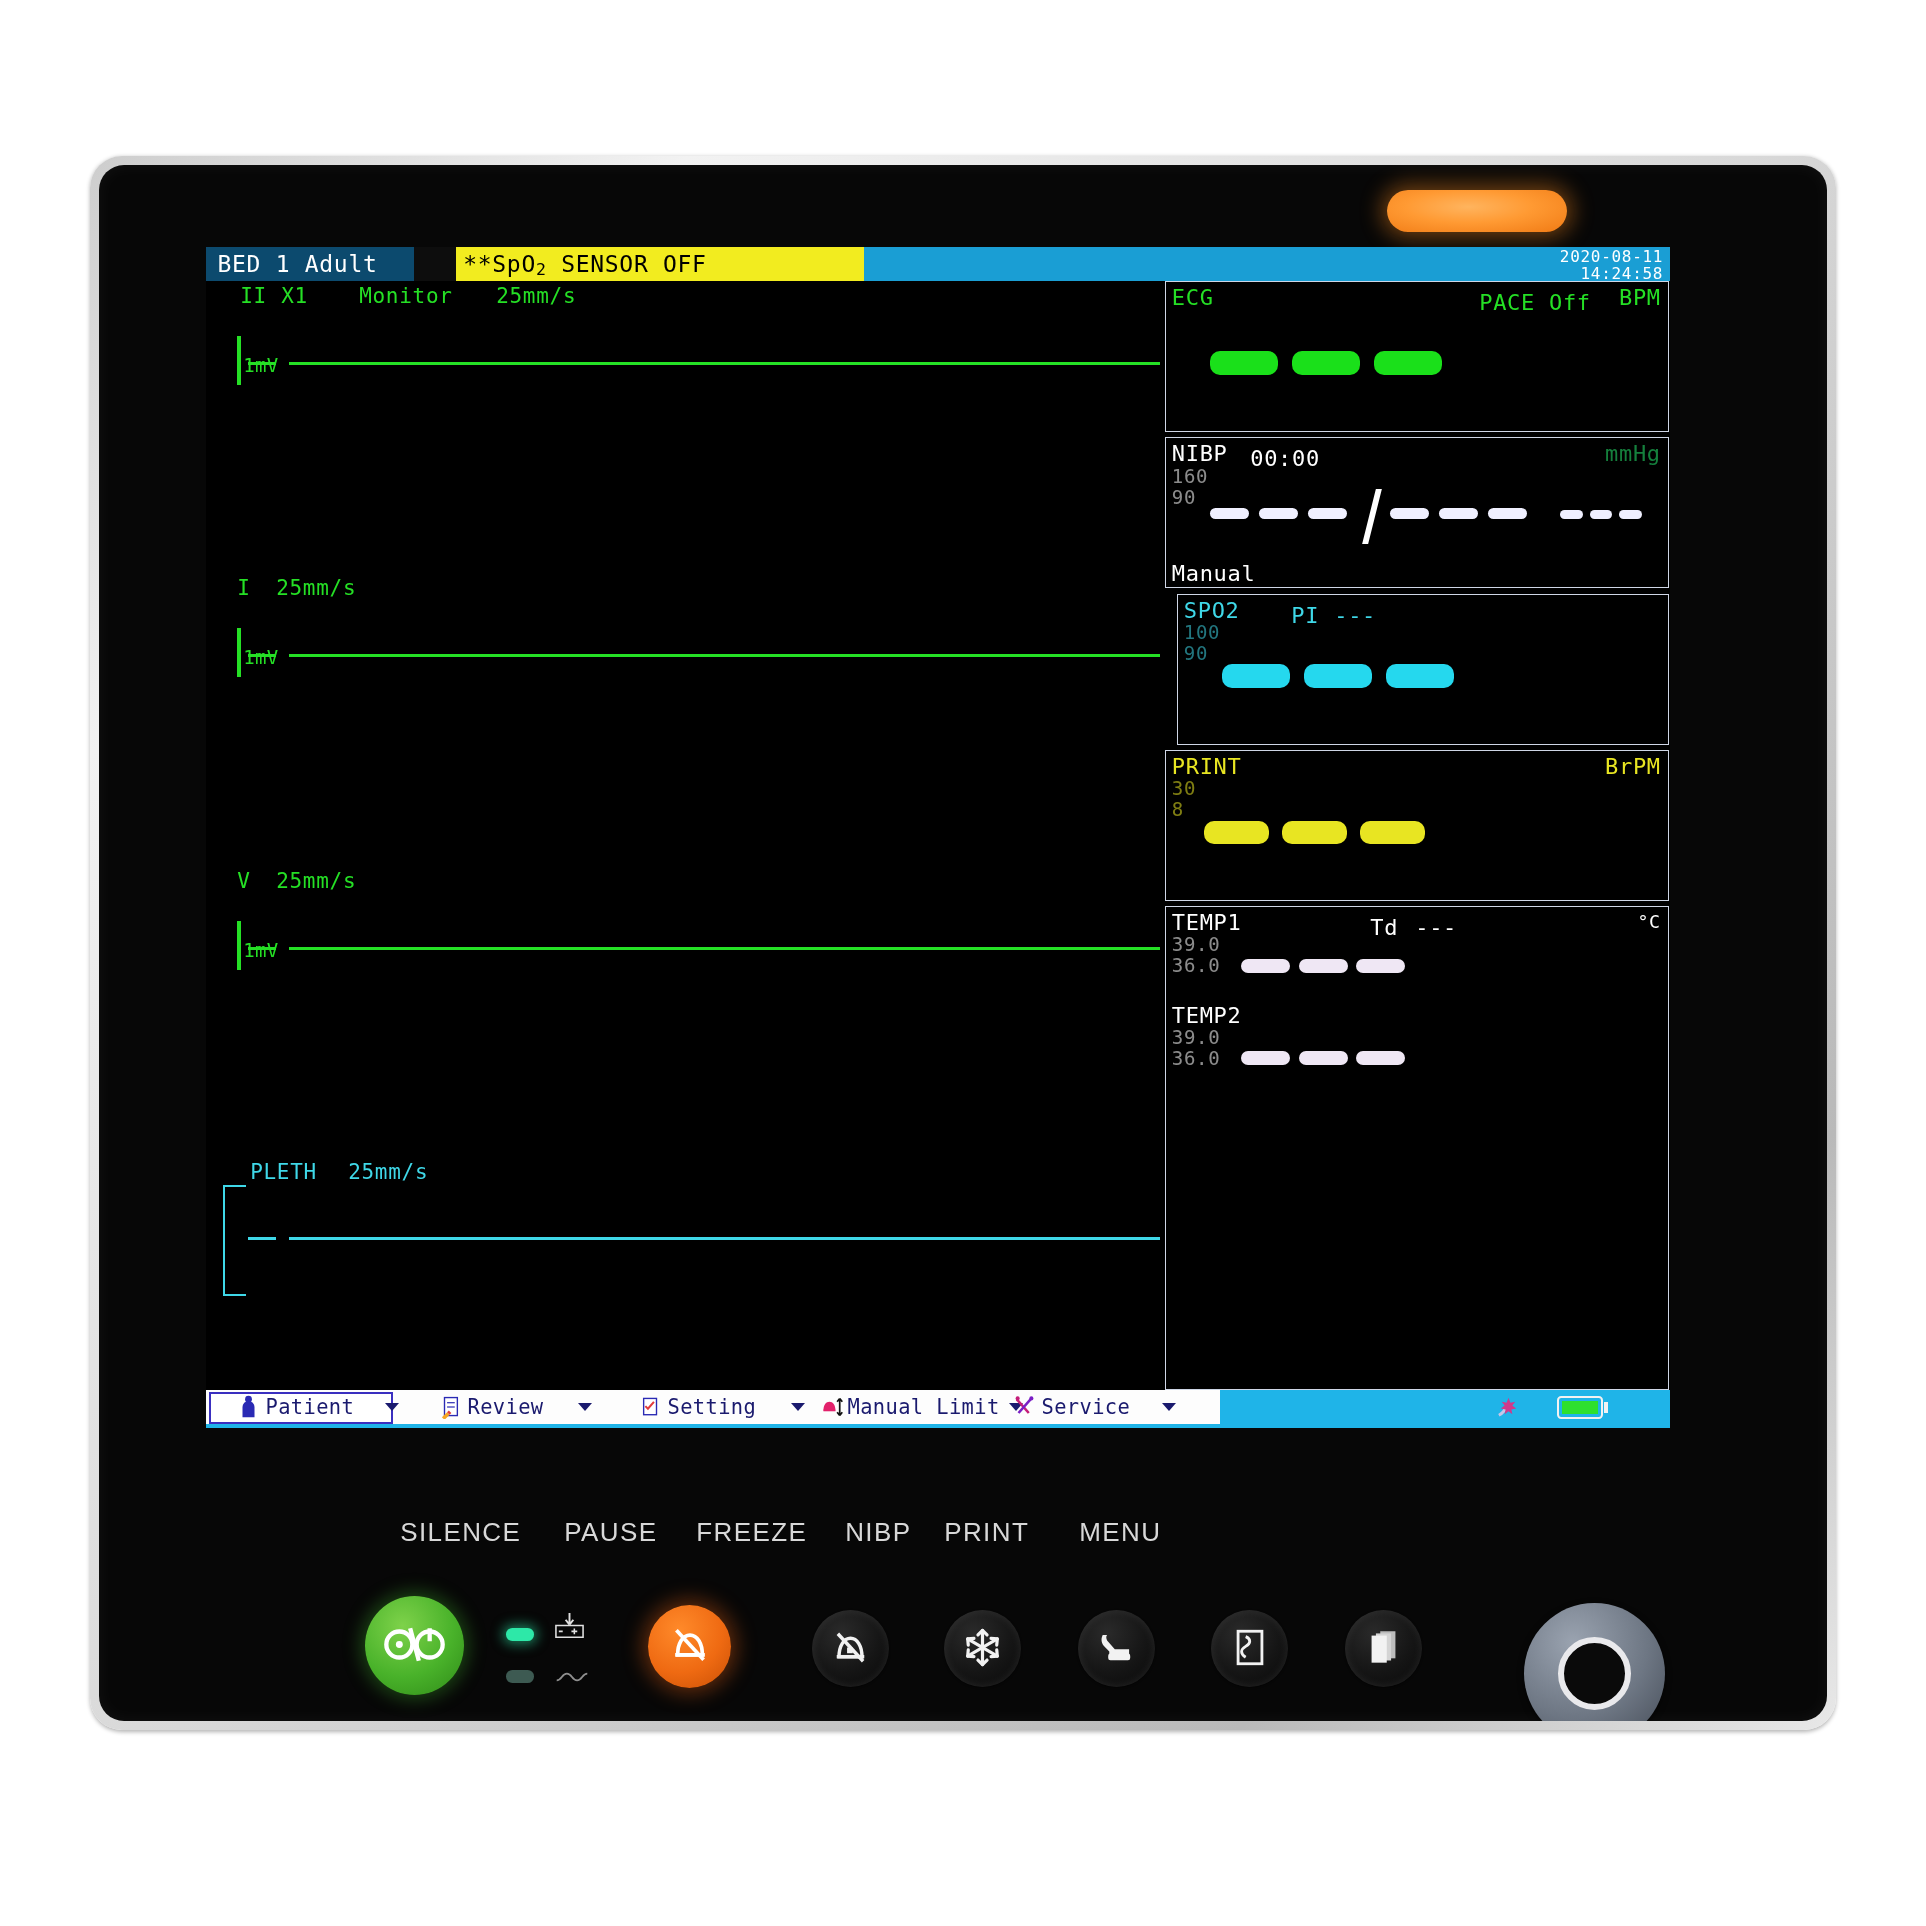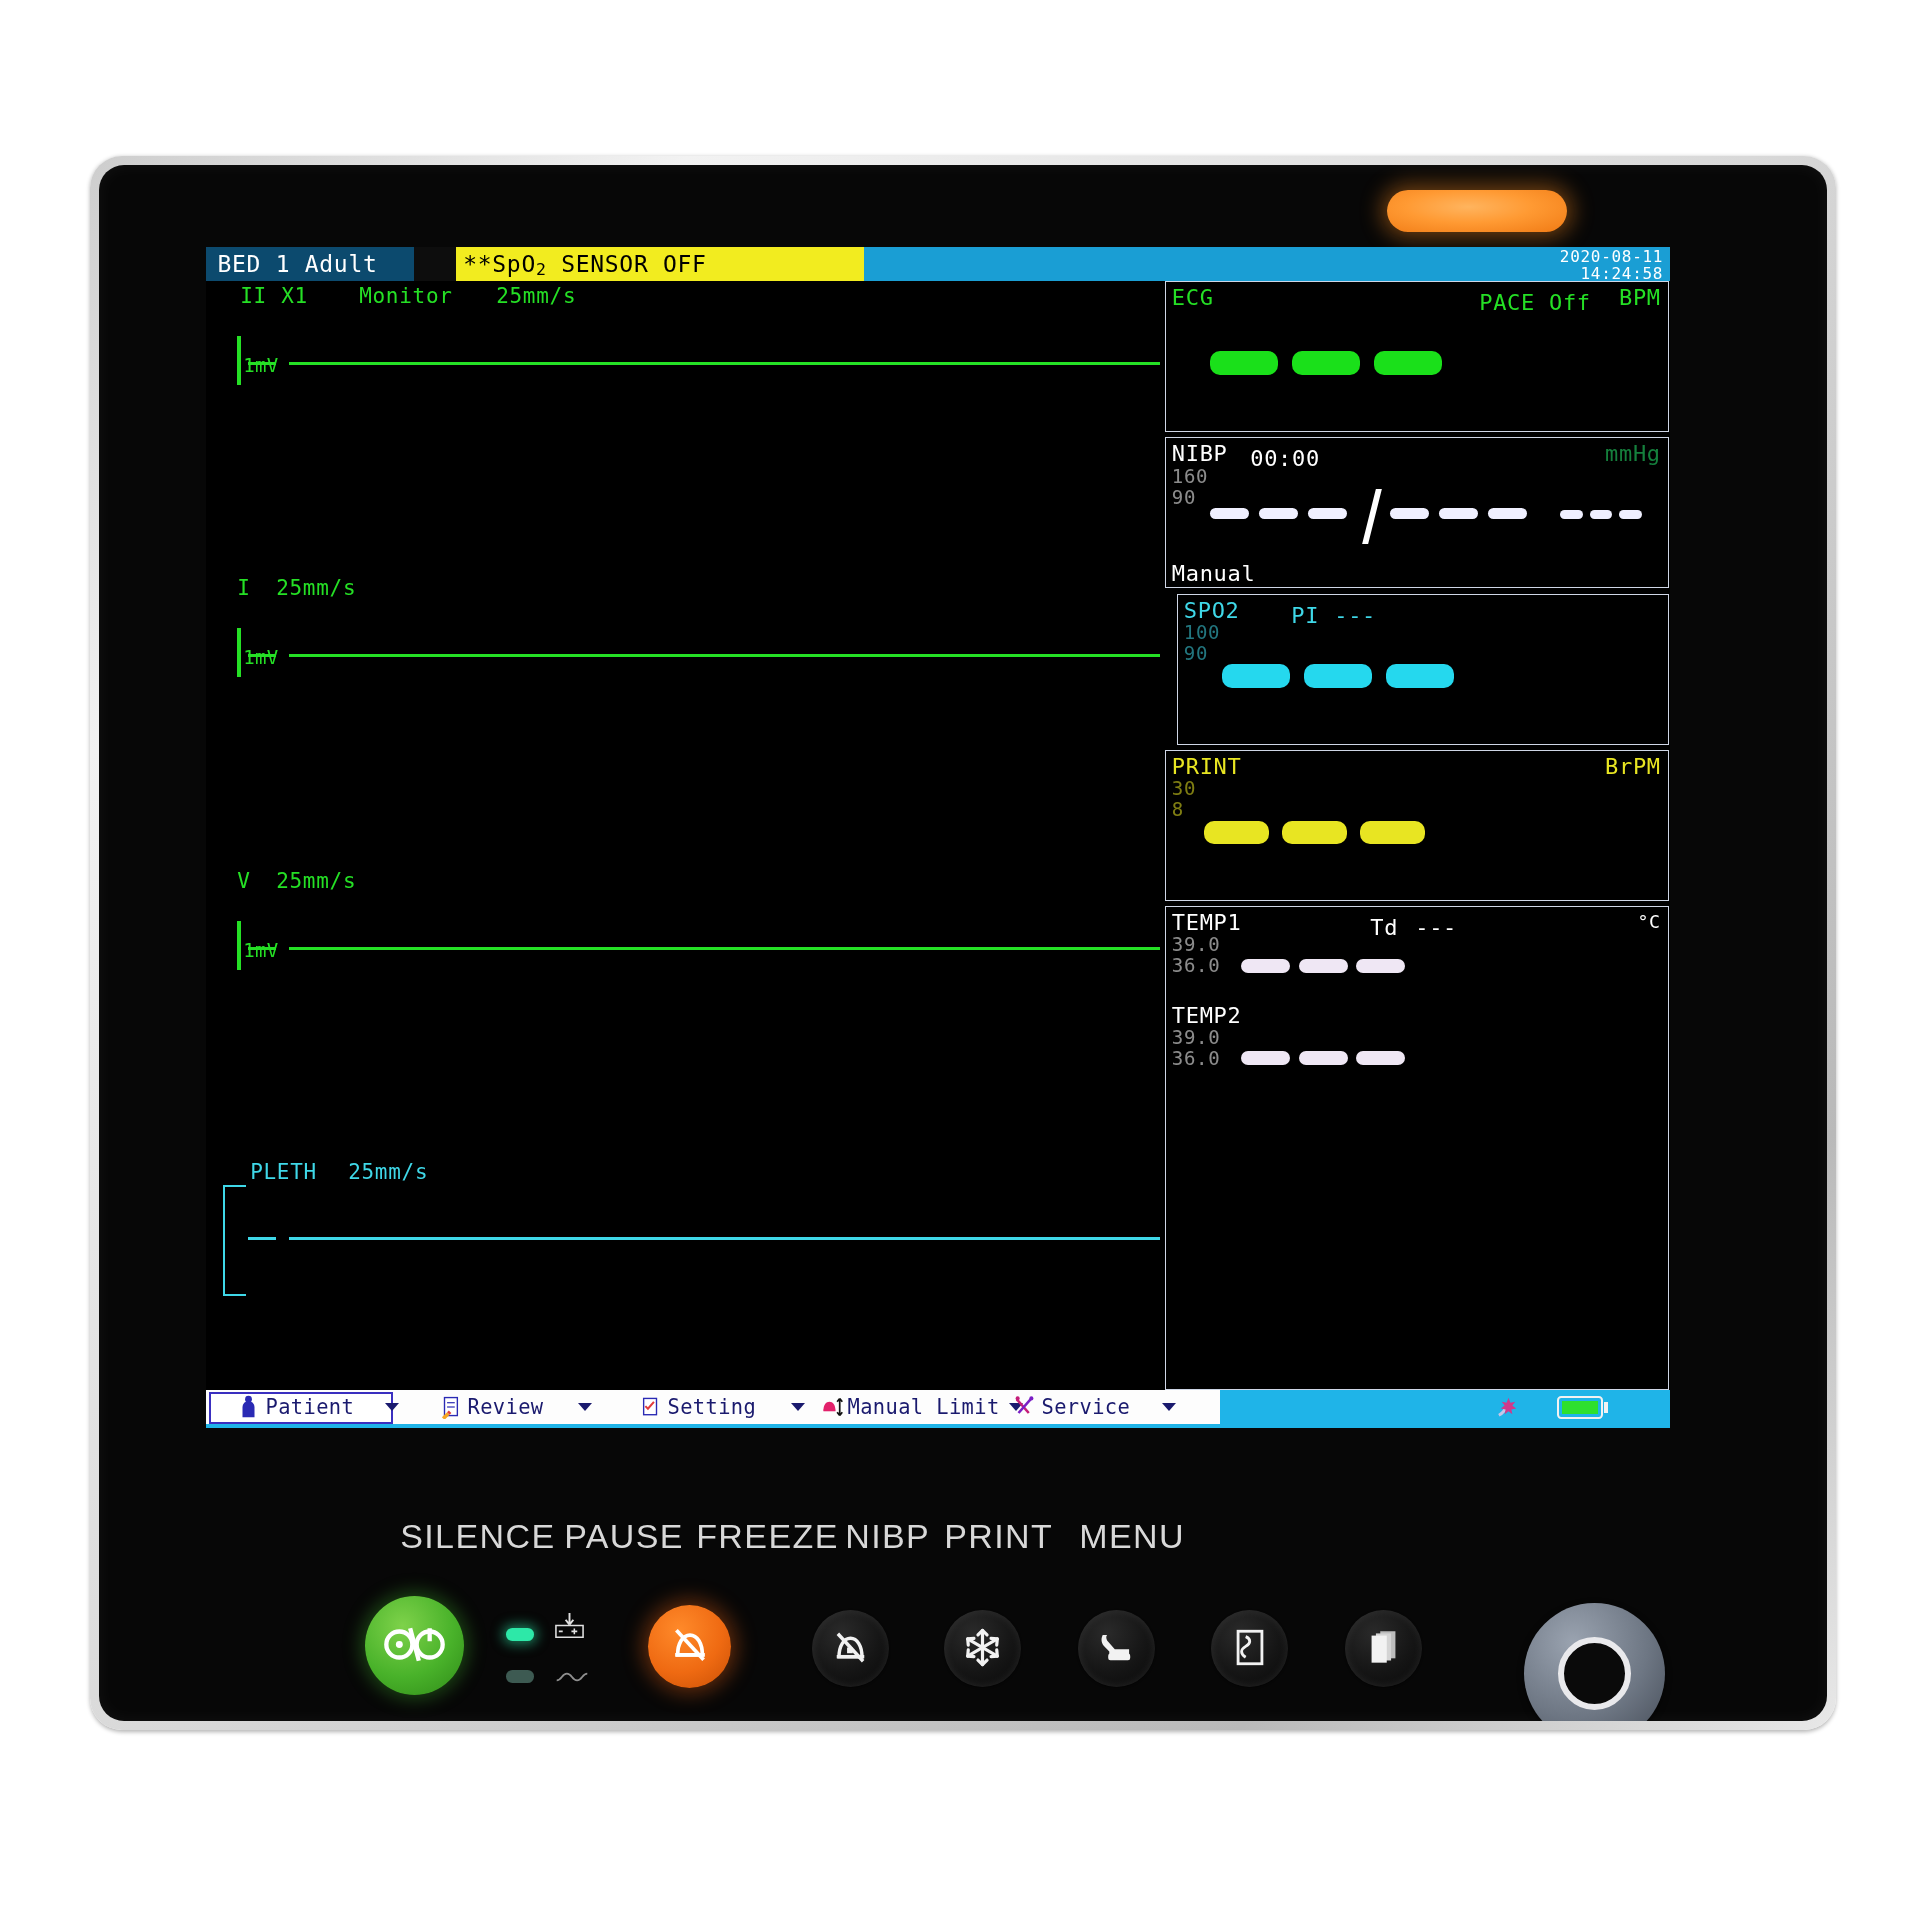--- a/index.html
+++ b/index.html
@@ -76,21 +76,21 @@
   .mitem .mtxt{line-height:34px;}
   .caret{width:0;height:0;border-left:7px solid transparent;border-right:7px solid transparent;border-top:8.4px solid #1a1a6e;}
   #patient-sel{position:absolute;left:2.8px;top:1.4px;width:184px;height:32px;border:2.1px solid #3a2fc0;box-sizing:border-box;background:#fff;}
   .micon{width:21px;height:24px;position:relative;flex:none;}
   #batt{position:absolute;right:67px;top:6.3px;width:46px;height:22.5px;border:2.8px solid #f2f2f2;border-radius:4.2px;box-sizing:border-box;}
   #batt::after{content:"";position:absolute;left:2.8px;top:2.8px;right:2.8px;bottom:2.8px;background:#2ee02e;}
   #batt-tip{position:absolute;right:62px;top:12px;width:4.2px;height:11.3px;background:#f2f2f2;}
   #net-icon{position:absolute;right:148px;top:4.2px;width:27px;height:27px;}
 
   
-  .fp-label{position:absolute;color:#d8d8d8;font-size:34px;font-family:"Liberation Sans",sans-serif;letter-spacing:1.4px;}
+  .fp-label{position:absolute;color:#d8d8d8;font-size:26px;font-family:"Liberation Sans",sans-serif;letter-spacing:1.4px;}
   .fbtn{position:absolute;width:77px;height:77px;border-radius:50%;
         background:radial-gradient(circle at 38% 30%,#2a2a2a 0%,#151515 55%,#080808 100%);
         box-shadow:inset 0 0 10px rgba(255,255,255,.10),0 0.7px 2.1px rgba(0,0,0,.6);
         display:flex;align-items:center;justify-content:center;}
   #power-btn{position:absolute;left:266px;top:1431px;width:99px;height:99px;border-radius:50%;
         background:radial-gradient(circle at 38% 30%,#7ed24a 0%,#49b22a 55%,#2f8a18 100%);
         box-shadow:0 0 18.3px 4.2px rgba(70,190,50,.35);display:flex;align-items:center;justify-content:center;}
   #silence-btn{position:absolute;left:549px;top:1440px;width:83px;height:83px;border-radius:50%;
         background:radial-gradient(circle at 38% 30%,#ff8a2a 0%,#ef6a12 55%,#c84f05 100%);
         box-shadow:0 0 20px 5.6px rgba(240,100,20,.38);display:flex;align-items:center;justify-content:center;}

